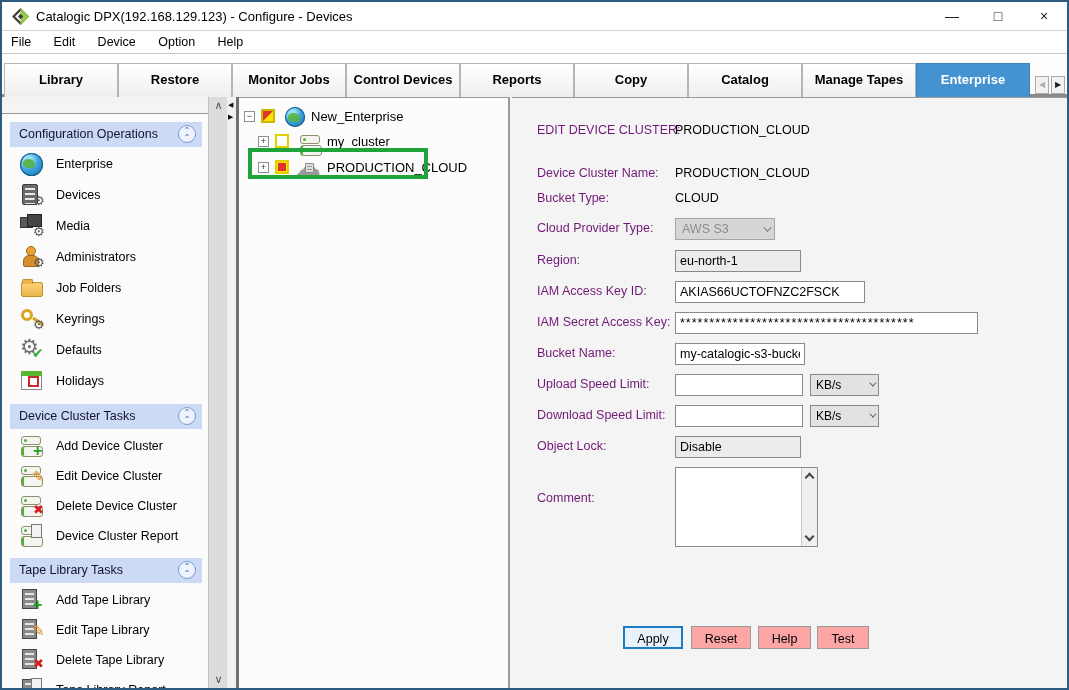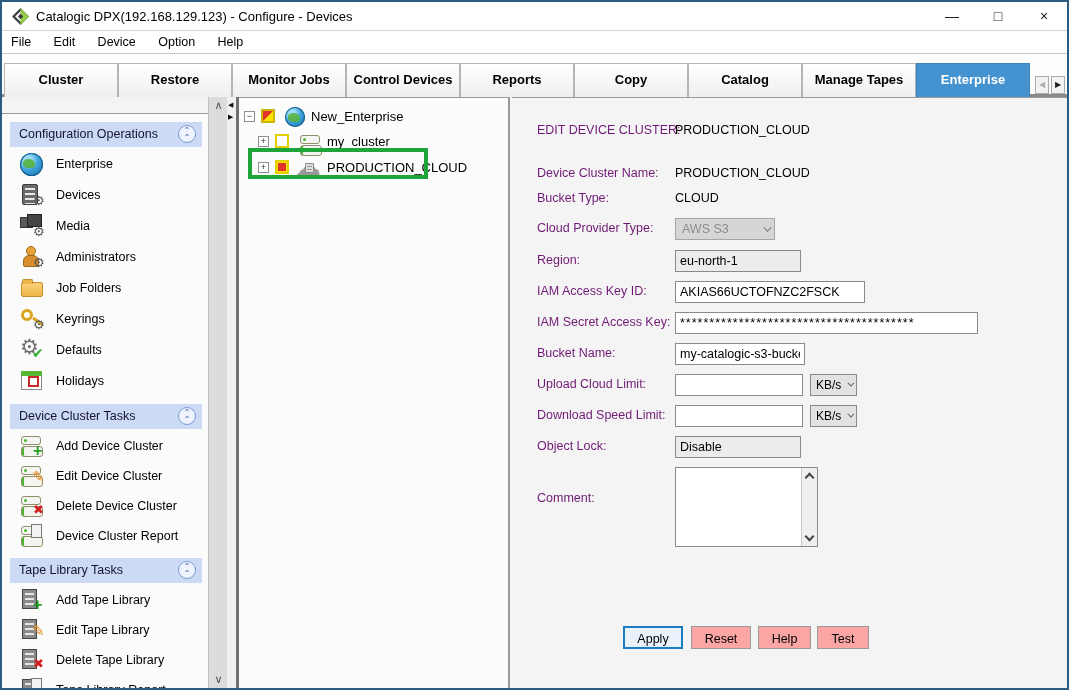--- a/index.html
+++ b/index.html
@@ -97,21 +97,21 @@
 
   
   .formpanel{position:absolute;left:510px;top:0;width:555px;height:591px;background:#f4f4f4;border-top:1px solid #9a9a9a;}
   .frow-label{position:absolute;left:25px;font-size:12.5px;color:#701a75;white-space:nowrap;}
   .frow-value{position:absolute;left:163px;font-size:12.5px;color:#000;white-space:nowrap;}
   .tfield{position:absolute;left:163px;height:22px;border:1px solid #8a8a8a;background:#fff;font-size:12.5px;padding:2px 4px;color:#000;}
   .tfield.disabled{background:#ececec;}
   .combo{position:absolute;left:163px;height:22px;border:1px solid #8a8a8a;background:#dcdcdc;font-size:12.5px;padding:3px 18px 0 6px;color:#000;}
   .combo.disabled{color:#8d8d8d;background:#d6d6d6;border-color:#a5a5a5;}
   .combo .carrow{position:absolute;right:5px;top:7px;width:6px;height:6px;border-right:1.5px solid #777;border-bottom:1.5px solid #777;transform:rotate(45deg) translateY(-2px);}
-  .unit-combo{position:absolute;height:22px;width:47px;border:1px solid #8a8a8a;background:#e2e2e2;font-size:12px;padding:3px 14px 0 5px;color:#000;}
+  .unit-combo{position:absolute;height:22px;width:69px;border:1px solid #8a8a8a;background:#e2e2e2;font-size:12px;padding:3px 14px 0 5px;color:#000;}
   .unit-combo .carrow{position:absolute;right:4px;top:7px;width:5px;height:5px;border-right:1.5px solid #555;border-bottom:1.5px solid #555;transform:rotate(45deg) translateY(-2px);}
   .comment-box{position:absolute;left:163px;top:369px;width:143px;height:80px;border:1px solid #8a8a8a;background:#fff;}
   .cb-scroll{position:absolute;right:0;top:0;width:16px;height:78px;background:#efefef;border-left:1px solid #c9c9c9;}
   .cb-scroll .up,.cb-scroll .dn{position:absolute;left:4px;width:7px;height:7px;border-right:2px solid #444;border-bottom:2px solid #444;}
   .cb-scroll .up{top:6px;transform:rotate(-135deg);}
   .cb-scroll .dn{bottom:6px;transform:rotate(45deg);}
   .btn{position:absolute;top:528px;height:23px;background:#fca5a5;border:1px solid #9a9a9a;font-size:12.5px;text-align:center;padding-top:4px;color:#000;}
   .btn.default{border:2px solid #1a7dc4;background:#e9f2fb;}
 </style>
 </head>
@@ -136,21 +136,21 @@
   <div class="menubar">
     <span class="menu-item">File</span>
     <span class="menu-item">Edit</span>
     <span class="menu-item">Device</span>
     <span class="menu-item">Option</span>
     <span class="menu-item">Help</span>
   </div>
 
   <div class="tabbar">
     <div class="tabs">
-      <div class="tab">Cluster</div>
+      <div class="tab">Library</div>
       <div class="tab">Restore</div>
       <div class="tab">Monitor Jobs</div>
       <div class="tab">Control Devices</div>
       <div class="tab">Reports</div>
       <div class="tab">Copy</div>
       <div class="tab">Catalog</div>
       <div class="tab">Manage Tapes</div>
       <div class="tab active">Enterprise</div>
     </div>
     <div class="tab-scroll left">◀</div>
@@ -360,21 +360,21 @@
 
       <span class="frow-label" style="top:186px;">IAM Access Key ID:</span>
       <input class="tfield" style="top: 183px; width: 190px;" value="AKIAS66UCTOFNZC2FSCK">
 
       <span class="frow-label" style="top:217px;">IAM Secret Access Key:</span>
       <input class="tfield" style="top: 214px; width: 303px; letter-spacing: 1px;" value="****************************************">
 
       <span class="frow-label" style="top:248px;">Bucket Name:</span>
       <input class="tfield" style="top: 245px; width: 130px;" value="my-catalogic-s3-bucket">
 
-      <span class="frow-label" style="top:279px;">Upload Cloud Limit:</span>
+      <span class="frow-label" style="top:279px;">Upload Speed Limit:</span>
       <input class="tfield" style="top: 276px; width: 128px;" value="">
       <div class="unit-combo" style="left:298px;top:276px;">
         <span>KB/s</span>
         <span class="carrow"></span>
       </div>
 
       <span class="frow-label" style="top:310px;">Download Speed Limit:</span>
       <input class="tfield" style="top: 307px; width: 128px;" value="">
       <div class="unit-combo" style="left:298px;top:307px;">
         <span>KB/s</span>

